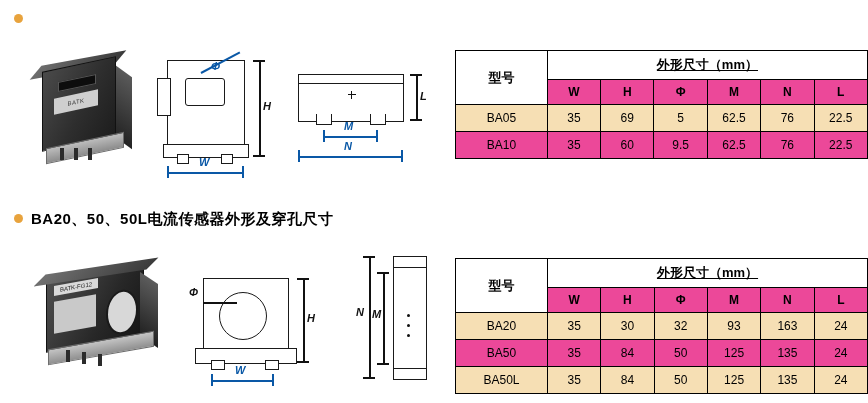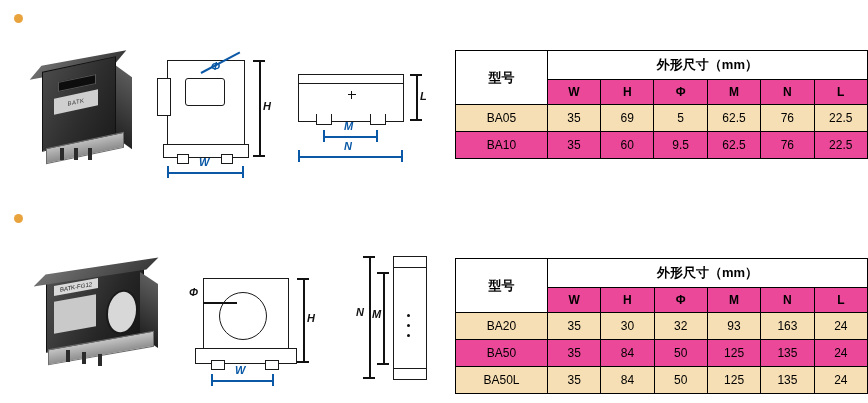--- a/index.html
+++ b/index.html
@@ -88,21 +88,21 @@
     font-weight:normal;
     color:#000;
   }
   table.spec th{font-weight:bold;}
   .hdr-cell{background:#ffffff;}
   .row-hl td{background:#f6dfb4;}
   .model-col{width:92px;height:26px;font-weight:bold;}
   .dim-col{width:53px;height:24px;}
   .top-h{height:28px;}
   .model-head{font-weight:bold;font-size:13px;}
-  .outer-head{font-weight:bold;font-size:13px;}
+  .outer-head{font-weight:bold;font-size:13px;text-decoration:underline;}
   .sub-head{font-weight:bold;font-size:12px;}
 </style>
 </head>
 <body>
 
 <div class="section" id="section1">
 
   <div class="sec-title">
     <span class="bullet"></span>
   </div>
@@ -208,21 +208,21 @@
         <td class="dim-col">22.5</td>
       </tr>
     </tbody>
       </table>
   </div>
 </div>
 
 <div class="section" id="section2">
 
   <div class="sec-title">
-    <span class="bullet"></span>
+    <span class="bullet"></span><span>BA20、50、50L电流传感器外形及穿孔尺寸</span>
   </div>
 
   <div class="draw-area" style="top:40px;height:160px;">
 
     <div style="position:absolute;left:42px;top:26px;width:130px;height:100px;">
       <div style="position:absolute;left:4px;top:6px;width:96px;height:70px;background:linear-gradient(120deg,#4f4f4f,#282828 60%,#161616);transform:skewY(-10deg);border:1px solid #111;"></div>
       <div style="position:absolute;left:6px;top:0px;width:96px;height:12px;background:linear-gradient(90deg,#707070,#3b3b3b);transform:skewX(-45deg) skewY(-10deg);"></div>
       <div style="position:absolute;left:98px;top:12px;width:18px;height:64px;background:linear-gradient(180deg,#5c5c5c,#202020);transform:skewY(34deg);"></div>
       <div style="position:absolute;left:64px;top:24px;width:28px;height:40px;border:2px solid #1a1a1a;border-radius:50%;background:#d8d8d8;transform:skewY(-10deg);"></div>
       <div style="position:absolute;left:12px;top:16px;width:44px;height:10px;background:#d9d9d9;transform:skewY(-10deg);font-size:6px;color:#222;text-align:center;line-height:10px;overflow:hidden;">BATK-FG12</div>

